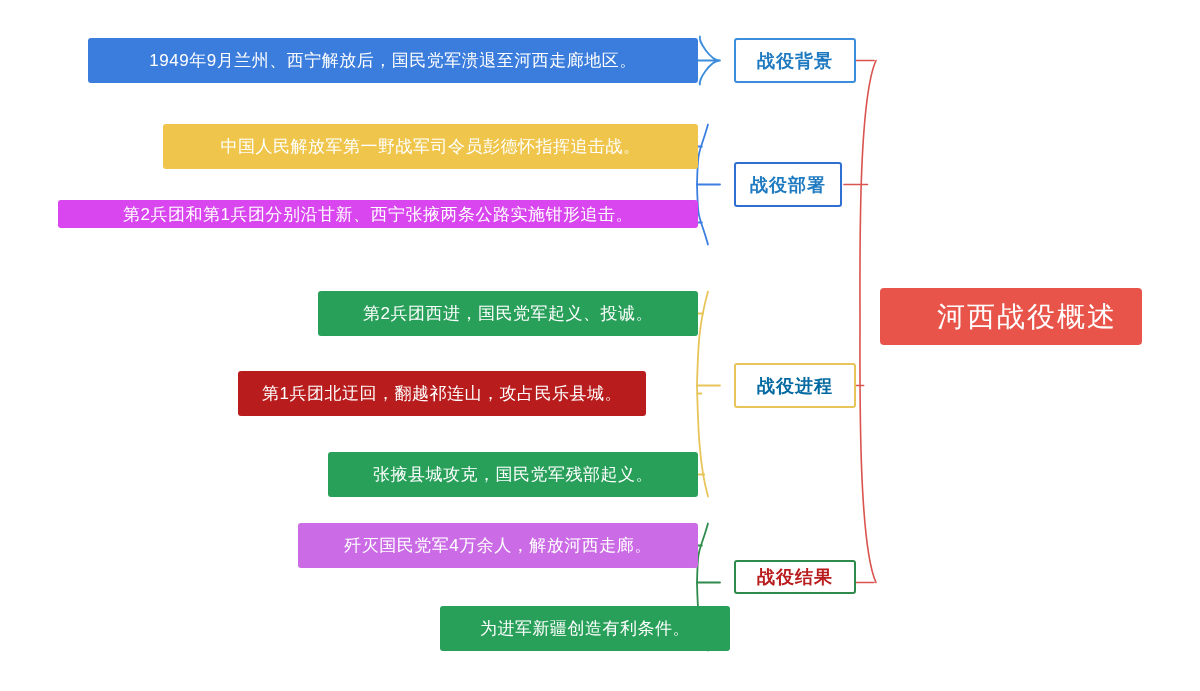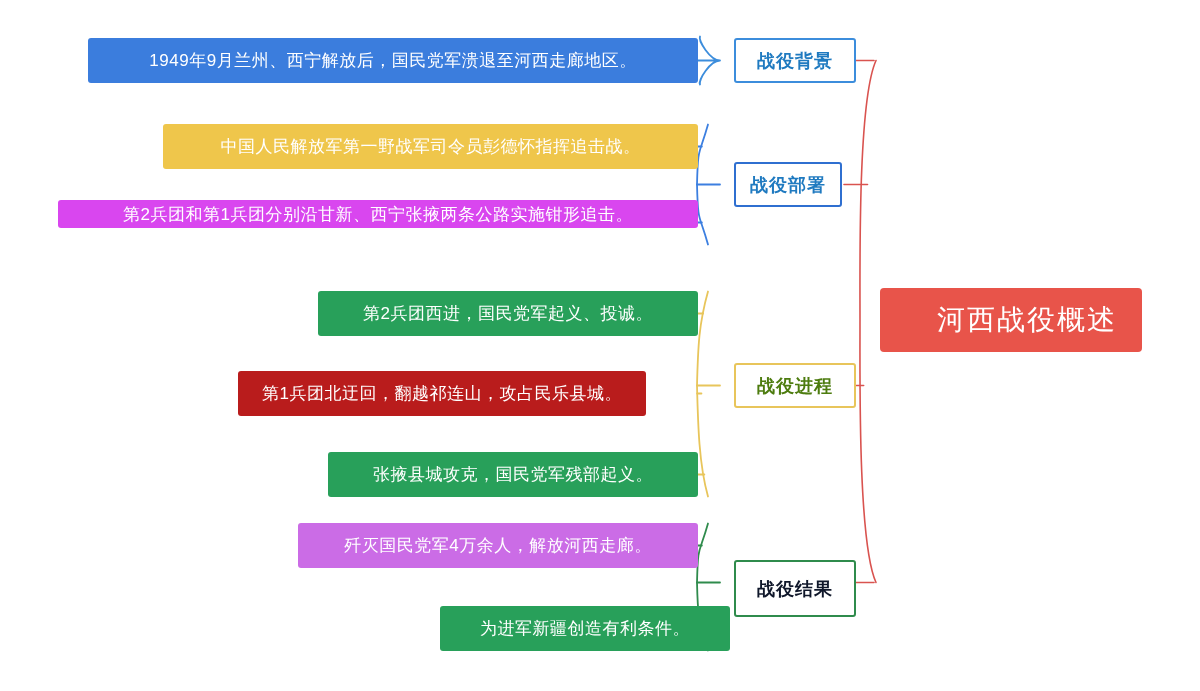--- a/index.html
+++ b/index.html
@@ -98,31 +98,31 @@
         <path d="M 703.1428571428571 313.5 C 697.1428571428571 313.5 708 313.5 698 313.5" fill="none" stroke="#e8c55b" stroke-width="1.8" stroke-linecap="round"></path>
         <path d="M 698.5714285714286 393.5 C 692.5714285714286 393.5 708 393.5 698 393.5" fill="none" stroke="#e8c55b" stroke-width="1.8" stroke-linecap="round"></path>
         <path d="M 704.3571428571429 474.5 C 698.3571428571429 474.5 708 474.5 698 474.5" fill="none" stroke="#e8c55b" stroke-width="1.8" stroke-linecap="round"></path>
         <path d="M 708 523.5 C 699 555.5 698 542.5 697 582.5 C 698 622.5 699 618.5 708 650.5" fill="none" stroke="#2f8b4c" stroke-width="1.8" stroke-linecap="round"></path>
         <path d="M 720 582.5 L 697 582.5" fill="none" stroke="#2f8b4c" stroke-width="1.8" stroke-linecap="round"></path>
         <path d="M 700.6428571428571 545.5 C 694.6428571428571 545.5 708 545.5 698 545.5" fill="none" stroke="#2f8b4c" stroke-width="1.8" stroke-linecap="round"></path>
         <path d="M 701.2857142857143 628.5 C 695.2857142857143 628.5 708 628.5 698 628.5" fill="none" stroke="#2f8b4c" stroke-width="1.8" stroke-linecap="round"></path>
       </g>
   </svg>
 
-  <div class="root" id="root-node" style="left: 880px; top: 288px; width: 262px; height: 64px; background: rgb(232, 84, 74); color: rgb(255, 255, 255); padding-left: 32px;">河西战役概述</div>
+  <div class="root" id="root-node" style="left: 880px; top: 288px; width: 262px; height: 57px; background: rgb(232, 84, 74); color: rgb(255, 255, 255); padding-left: 32px;">河西战役概述</div>
 
   <div class="branch" style="left: 722px; top: 38px; width: 122px; height: 45px; border-color: rgb(60, 141, 220); color: rgb(31, 122, 192);">战役背景</div>
   <div class="leaf" style="left: 88px; top: 38px; width: 610px; height: 45px; background: rgb(59, 125, 221);">1949年9月兰州、西宁解放后，国民党军溃退至河西走廊地区。</div>
 
   <div class="branch" style="left: 722px; top: 162px; width: 108px; height: 45px; border-color: rgb(47, 111, 208); color: rgb(31, 122, 192);">战役部署</div>
   <div class="leaf" style="left: 163px; top: 124px; width: 535px; height: 45px; background: rgb(239, 198, 75);">中国人民解放军第一野战军司令员彭德怀指挥追击战。</div>
   <div class="leaf" style="left: 58px; top: 200px; width: 640px; height: 28px; background: #d946ef;">第2兵团和第1兵团分别沿甘新、西宁张掖两条公路实施钳形追击。</div>
 
-  <div class="branch" style="left: 722px; top: 363px; width: 122px; height: 45px; border-color: rgb(232, 197, 91); color: #4d7c0f;">战役进程</div>
+  <div class="branch" style="left: 722px; top: 363px; width: 122px; height: 45px; border-color: rgb(232, 197, 91); color: #0369a1;">战役进程</div>
   <div class="leaf" style="left: 318px; top: 291px; width: 380px; height: 45px; background: rgb(40, 160, 90);">第2兵团西进，国民党军起义、投诚。</div>
   <div class="leaf" style="left: 238px; top: 371px; width: 408px; height: 45px; background: #b91c1c; text-align: right;">第1兵团北迂回，翻越祁连山，攻占民乐县城。</div>
   <div class="leaf" style="left: 328px; top: 452px; width: 370px; height: 45px; background: rgb(40, 160, 90);">张掖县城攻克，国民党军残部起义。</div>
 
-  <div class="branch" style="left: 722px; top: 560px; width: 122px; height: 57px; border-color: rgb(47, 139, 76); color: #0f172a;">战役结果</div>
+  <div class="branch" style="left: 722px; top: 560px; width: 122px; height: 34px; border-color: rgb(47, 139, 76); color: #b91c1c;">战役结果</div>
   <div class="leaf" style="left: 298px; top: 523px; width: 400px; height: 45px; background: rgb(203, 108, 230);">歼灭国民党军4万余人，解放河西走廊。</div>
   <div class="leaf" style="left: 408px; top: 606px; width: 290px; height: 45px; background: rgb(40, 160, 90); margin-left: 32px;">为进军新疆创造有利条件。</div>
 
 </div>
 
 </body></html>

